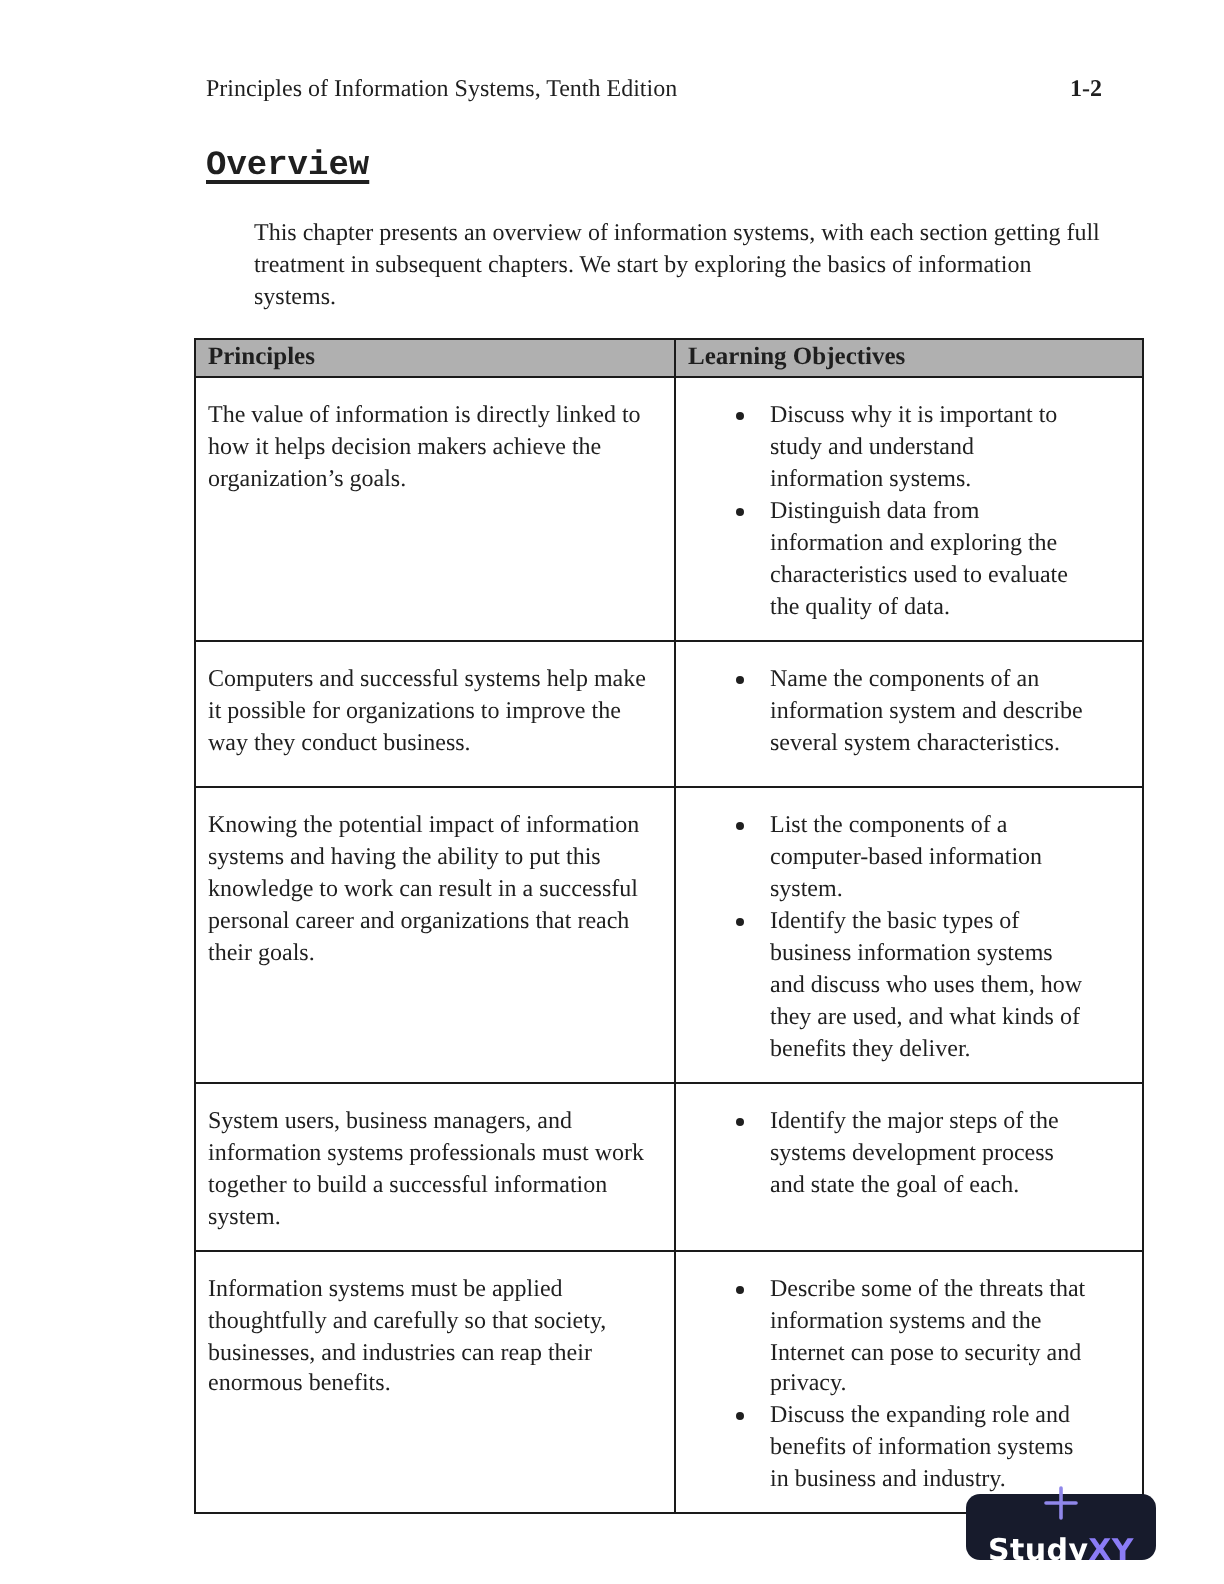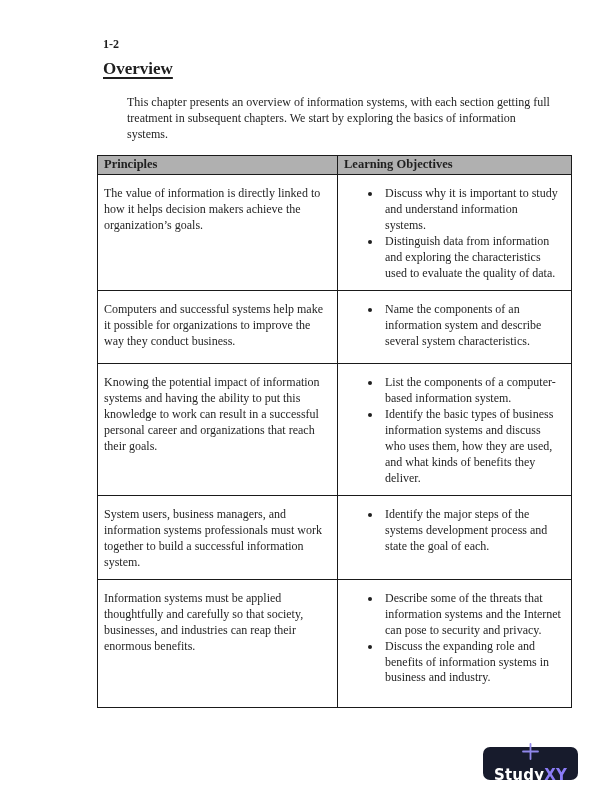--- a/index.html
+++ b/index.html
@@ -32,21 +32,21 @@
   }
   .page-number { margin-right: 20px; font-weight: bold; }
   .section-heading {
     font-size: 17px;
     font-weight: bold;
     text-decoration: underline;
     text-decoration-thickness: 2px;
     text-underline-offset: 3px;
     padding-left: 6px;
   }
-  .overview-heading { margin-top: 7px; }
+  .overview-heading { margin-top: 22px; font-family: Liberation Mono, monospace; }
   .overview-body {
     margin-top: 16px;
     margin-left: 30px;
     width: 428px;
     font-size: 12px;
     line-height: 1.32;
   }
   .po-heading { margin-top: 30px; }
   table.principles-table {
     margin-top: 13px;
@@ -70,21 +70,21 @@
   .principles-table col.col-principles { width: 240px; }
   .principles-table col.col-objectives { width: 234px; }
   .principles-table td { padding: 11px 8px 8px 6px; }
   .principles-table td .cell-text {
     line-height: 1.33;
     width: 224px;
   }
   .principles-table td ul {
     list-style: disc;
     padding-left: 38px;
-    margin-right: 2px;
+    margin-right: 18px;
   }
   .principles-table td ul li {
     line-height: 1.33;
     padding-left: 3px;
   }
   tbody tr:nth-child(1) td { height: 101px; }
   tbody tr:nth-child(2) td { height: 73px; }
   tbody tr:nth-child(3) td { height: 112px; }
   tbody tr:nth-child(4) td { height: 82px; }
   tbody tr:nth-child(5) td { height: 128px; }
@@ -118,20 +118,21 @@
     white-space: nowrap;
   }
   .logo-word .accent { color: var(--logo-accent); }
 </style>
 </head>
 <body>
 
 <div class="content">
 
   <div class="page-header">
+    <span>Principles of Information Systems, Tenth Edition</span>
     <span class="page-number">1-2</span>
   </div>
 
   <h1 class="section-heading overview-heading">Overview</h1>
 
   <p class="overview-body">This chapter presents an overview of information systems, with each section getting full treatment in subsequent chapters. We start by exploring the basics of information systems.</p>
 
 
   <table class="principles-table">
     <colgroup>

